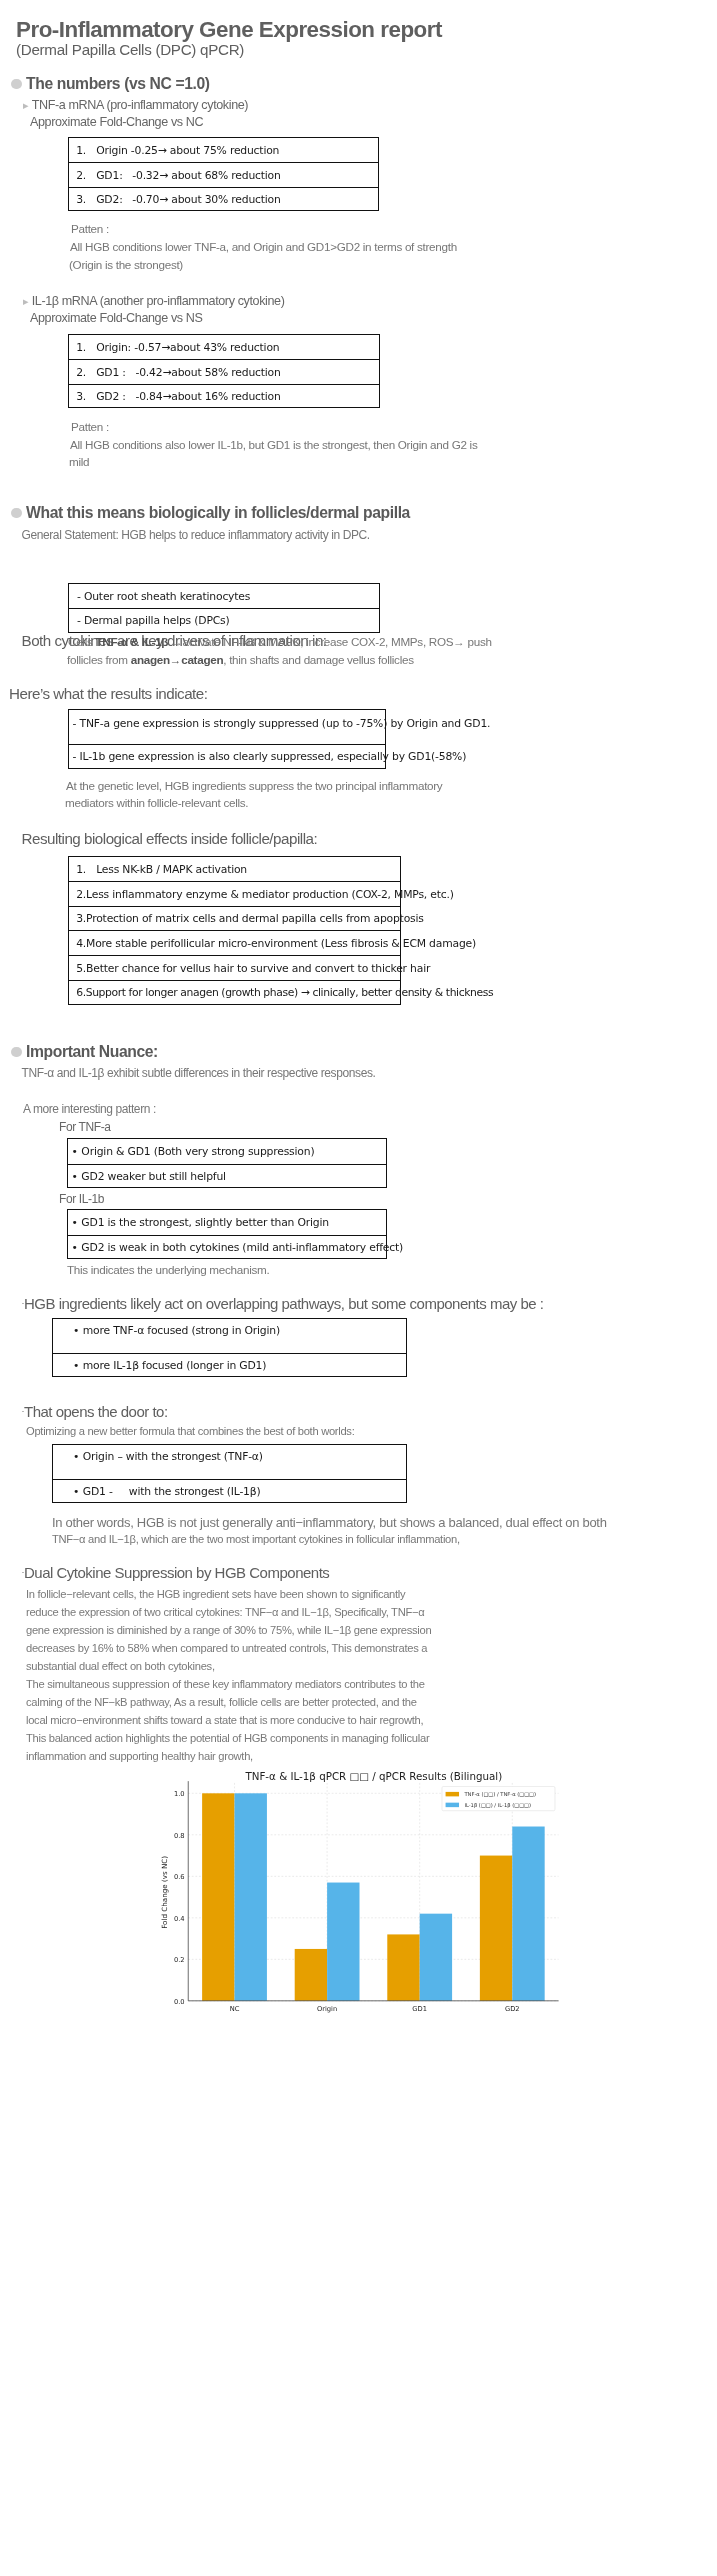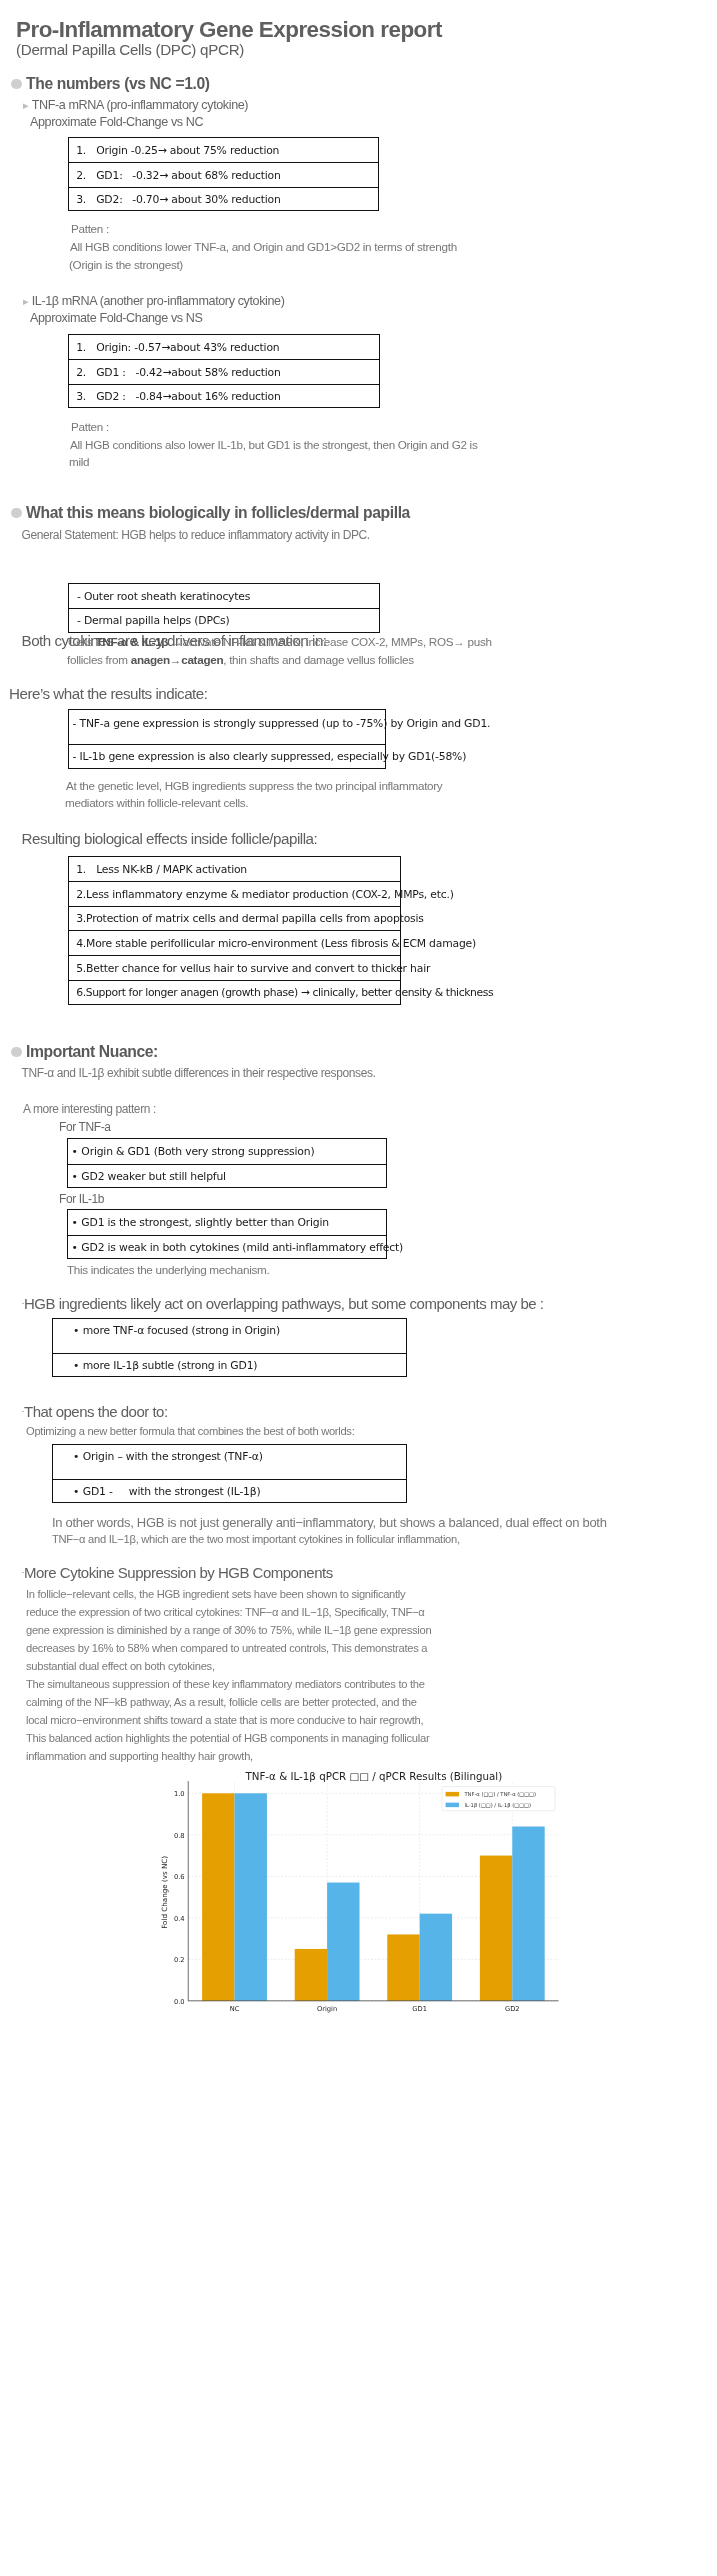--- a/index.html
+++ b/index.html
@@ -173,40 +173,40 @@
 <div class="abs h3" style="left:21.5px; top:1295px; font-size:15px;">
   <span style="font-size:9px; position:relative; top:-2.7px;">·</span><span>HGB ingredients likely act on overlapping pathways, but some components may be :</span>
 </div>
 <div class="box" style="left:52px; top:1318px; width:355px; height:59px;">
   <div class="row top" style="height:34px; padding-left:20px;">
       <span class="bullet">•</span>
       <span>more TNF-α focused (strong in Origin)</span>
     </div>
   <div class="row" style="height:23px; padding-left:20px;">
       <span class="bullet">•</span>
-      <span>more IL-1β subtle (strong in GD1)</span>
+      <span>more IL-1β focused (longer in GD1)</span>
     </div>
 </div>
 
 <div class="abs h3" style="left:21.5px; top:1403px; font-size:15px;">
   <span style="font-size:9px; position:relative; top:-2.7px;">·</span><span>That opens the door to:</span>
 </div>
 <div class="abs note" style="left:26px; top:1425px; font-size:11.2px;">Optimizing a new better formula that combines the best of both worlds:</div>
 <div class="box" style="left:52px; top:1444px; width:355px; height:59px;">
   <div class="row top" style="height:34px; padding-left:20px;">
       <span class="bullet">•</span>
       <span>Origin – with the strongest (TNF-α)</span>
     </div>
   <div class="row" style="height:23px; padding-left:20px; white-space:pre;"><span class="bullet">•</span><span style="white-space:pre;">GD1 -     with the strongest (IL-1β)</span></div>
 </div>
 <div class="abs note" style="left:52px; top:1515px; font-size:13px;">In other words, HGB is not just generally anti−inflammatory, but shows a balanced, dual effect on both</div>
 <div class="abs note" style="left:52px; top:1533px; font-size:11.2px;">TNF−α and IL−1β, which are the two most important cytokines in follicular inflammation,</div>
 
 <div class="abs h3" style="left:21.5px; top:1564px; font-size:15px;">
-  <span style="font-size:9px; position:relative; top:-2.7px;">·</span><span>More Cytokine Suppression by HGB Components</span>
+  <span style="font-size:9px; position:relative; top:-2.7px;">·</span><span>Dual Cytokine Suppression by HGB Components</span>
 </div>
 <div class="abs body-text" style="left:26px; top:1585px; width:414px;">In follicle−relevant cells, the HGB ingredient sets have been shown to significantly reduce the expression of two critical cytokines: TNF−α and IL−1β, Specifically, TNF−α gene expression is diminished by a range of 30% to 75%, while IL−1β gene expression decreases by 16% to 58% when compared to untreated controls, This demonstrates a substantial dual effect on both cytokines,</div>
 <div class="abs body-text" style="left:26px; top:1675px; width:414px;">The simultaneous suppression of these key inflammatory mediators contributes to the calming of the NF−kB pathway, As a result, follicle cells are better protected, and the local micro−environment shifts toward a state that is more conducive to hair regrowth, This balanced action highlights the potential of HGB components in managing follicular inflammation and supporting healthy hair growth,</div>
 
 <div class="chart-wrap">
   <svg id="chart-svg" width="431" height="269" viewBox="0 0 480 300">
     <text id="chart-title" x="256" y="17" text-anchor="middle" font-size="11.5" fill="#222">TNF-α &amp; IL-1β qPCR □□ / qPCR Results (Bilingual)</text>
     <text id="chart-ylabel" x="0" y="0" text-anchor="middle" font-size="8" fill="#222" transform="translate(25,142) rotate(-90)">Fold Change (vs NC)</text>
     <g id="grid-layer">
         <line x1="49" x2="462" y1="263" y2="263" stroke="#d8d8d8" stroke-width="0.6" stroke-dasharray="2,2"></line>

